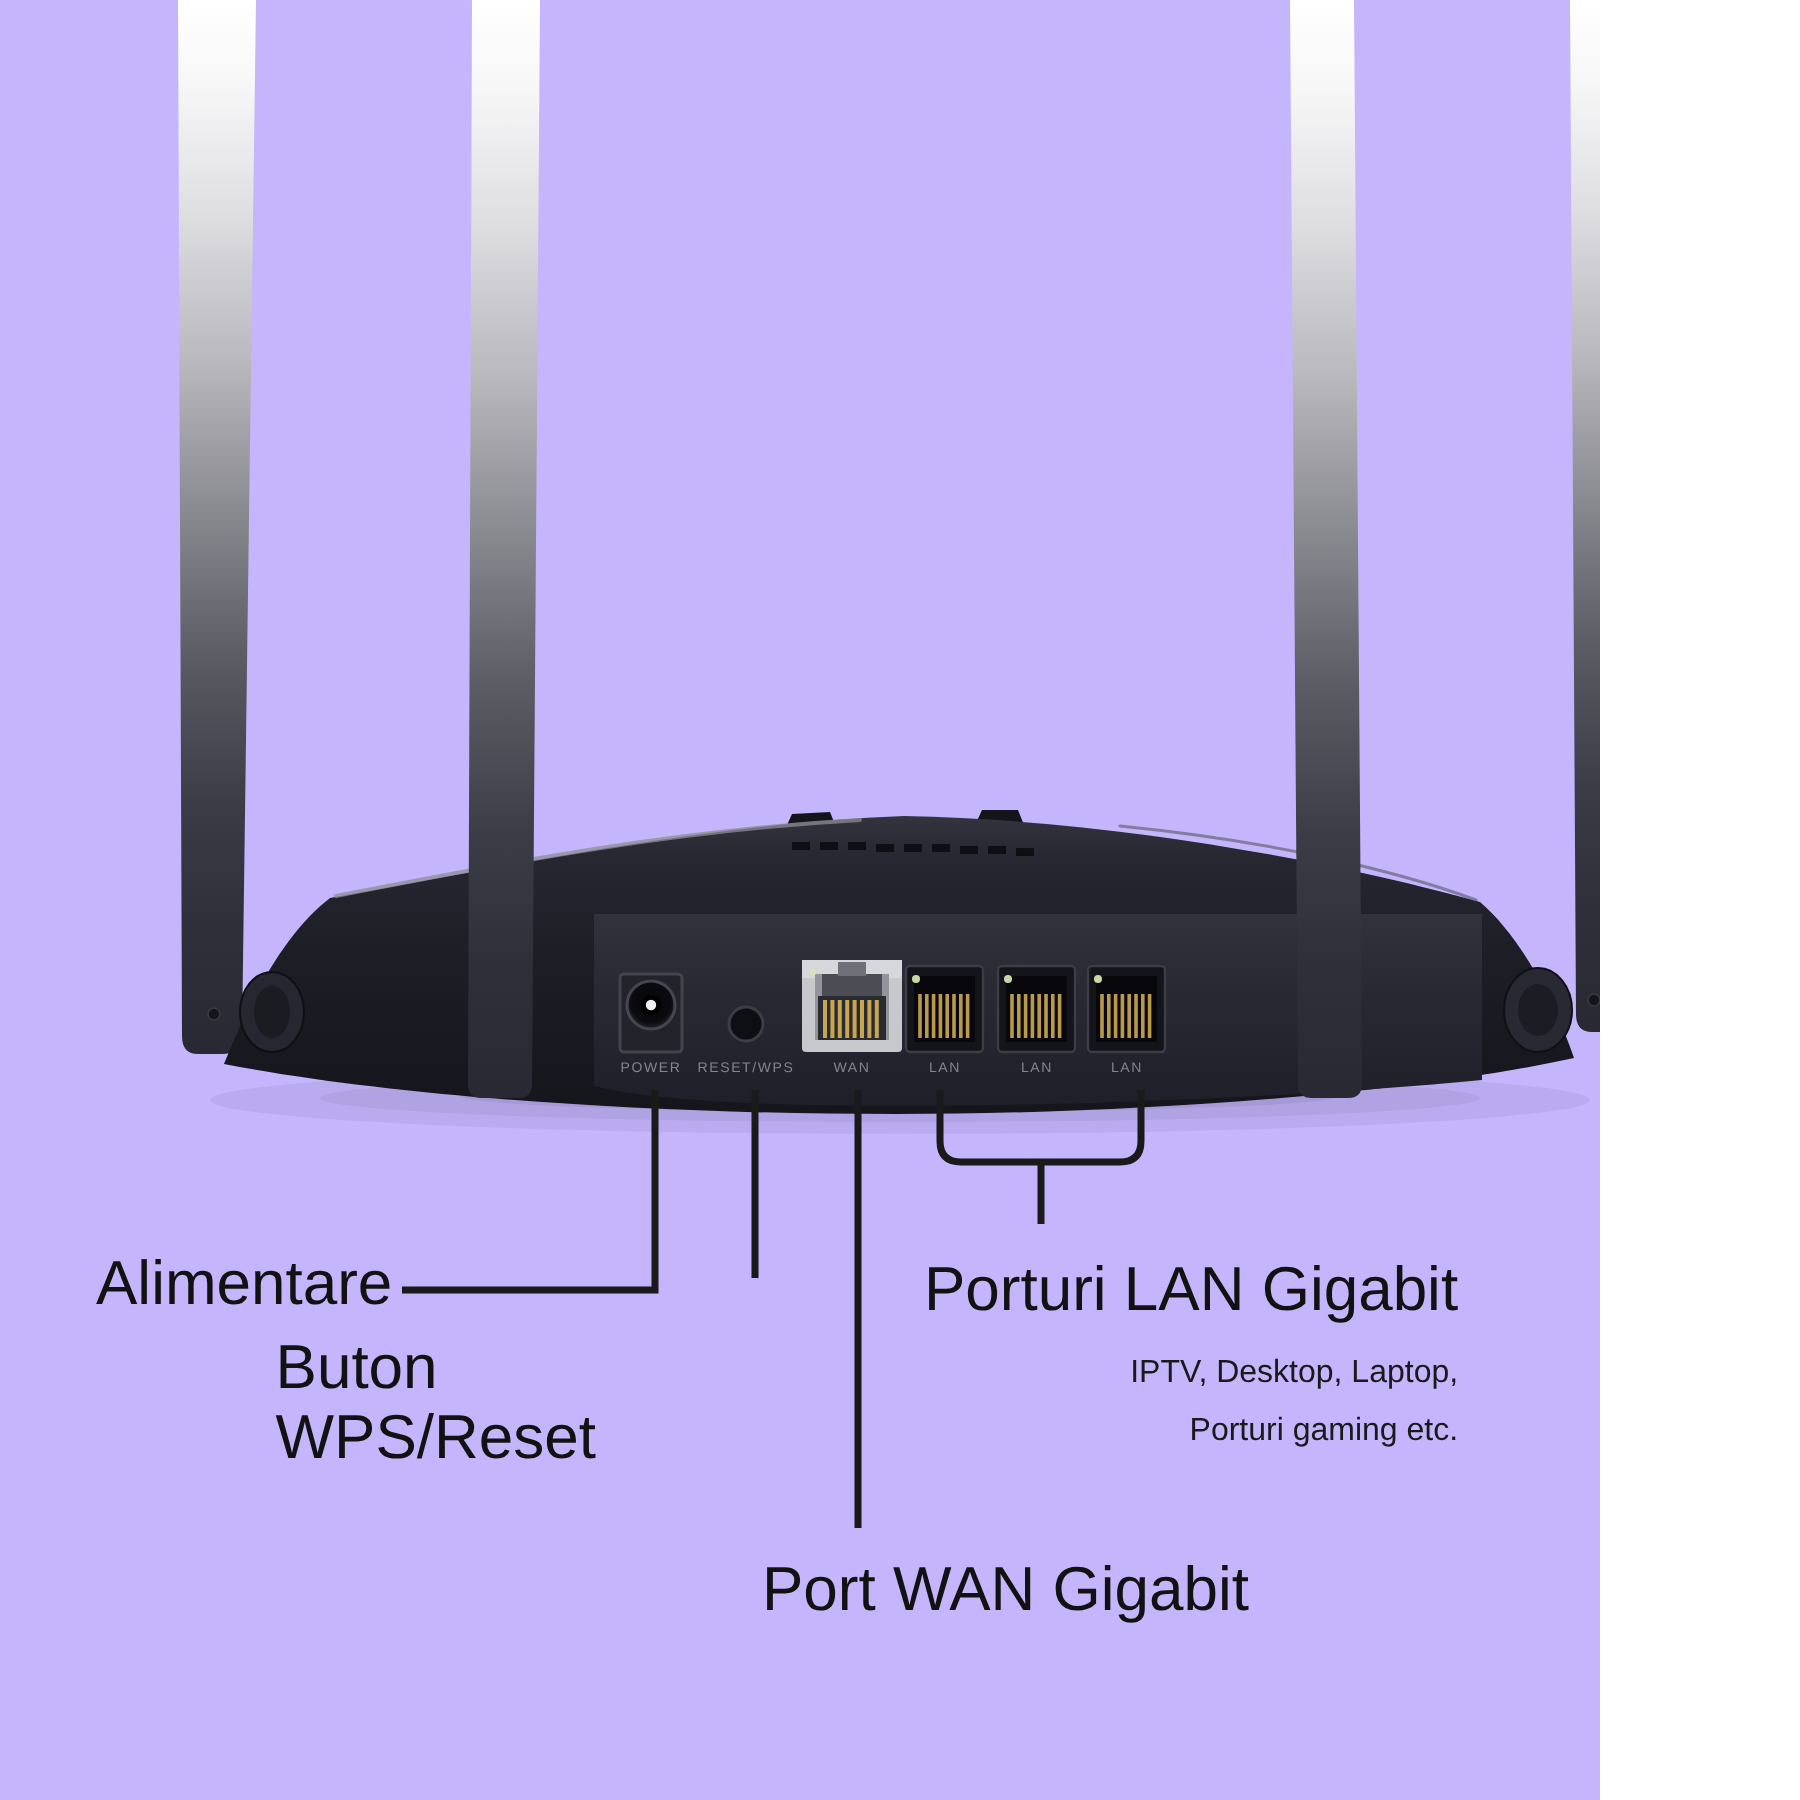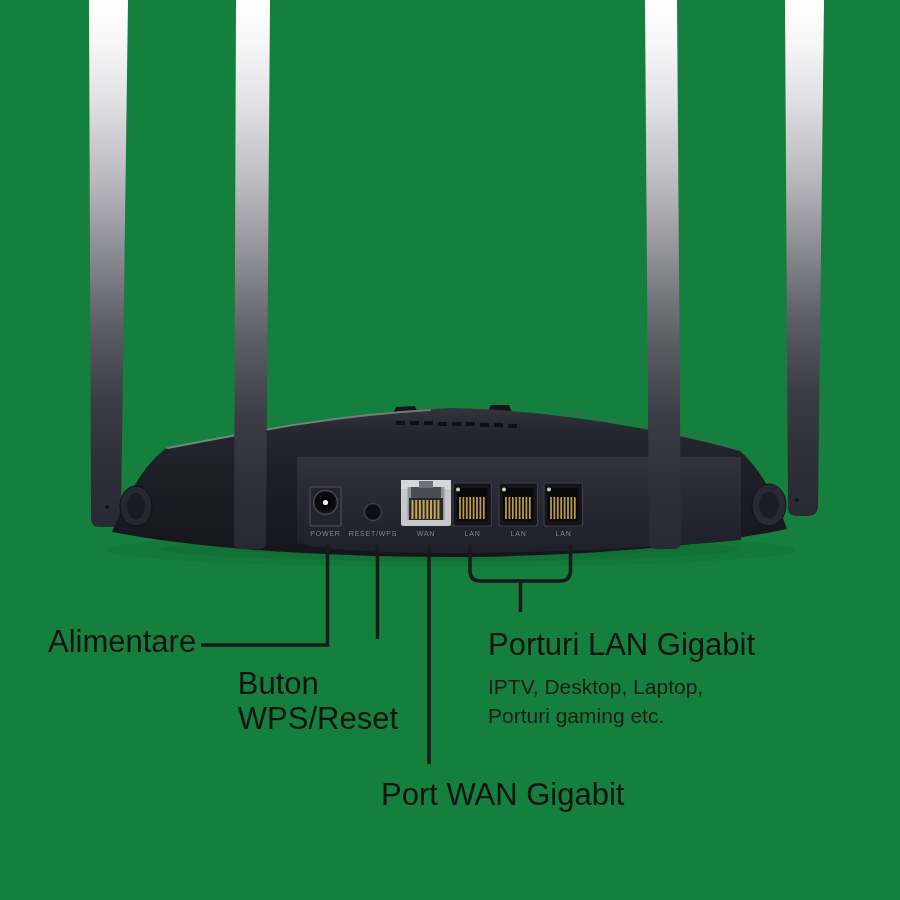--- a/index.html
+++ b/index.html
@@ -1,24 +1,24 @@
 <!DOCTYPE html>
 <html><head>
 <meta charset="utf-8">
 <style>
   html,body{margin:0;padding:0;background:#ffffff;}
-  .stage{position:relative;width:900px;height:900px;background:#15803d;overflow:hidden;
+  .stage{position:relative;width:800px;height:900px;background:#c4b5fd;overflow:hidden;
          font-family:"Liberation Sans", sans-serif;color:#121212;}
   .stage svg{position:absolute;left:0;top:0;}
   .callout{position:absolute;white-space:nowrap;}
   .callout .title{font-size:31px;line-height:35px;color:#121212;}
-  .callout .sub{font-size:21px;line-height:29px;color:#1a1a1a;margin-top:10px;}
+  .callout .sub{font-size:16px;line-height:29px;color:#1a1a1a;margin-top:10px;text-align:right;}
   #co-alimentare{left:48px;top:624px;}
   #co-wps{right:502px;top:666px;}
-  #co-lan{left:488px;top:627px;}
+  #co-lan{left:462px;top:627px;}
   #co-wan{left:381px;top:777px;}
   .portlabel{font-size:7px;letter-spacing:.8px;fill:#83858f;}
 </style>
 </head>
 <body>
 
 <div class="stage">
 
   <svg width="900" height="900" viewBox="0 0 900 900">
     <defs>

